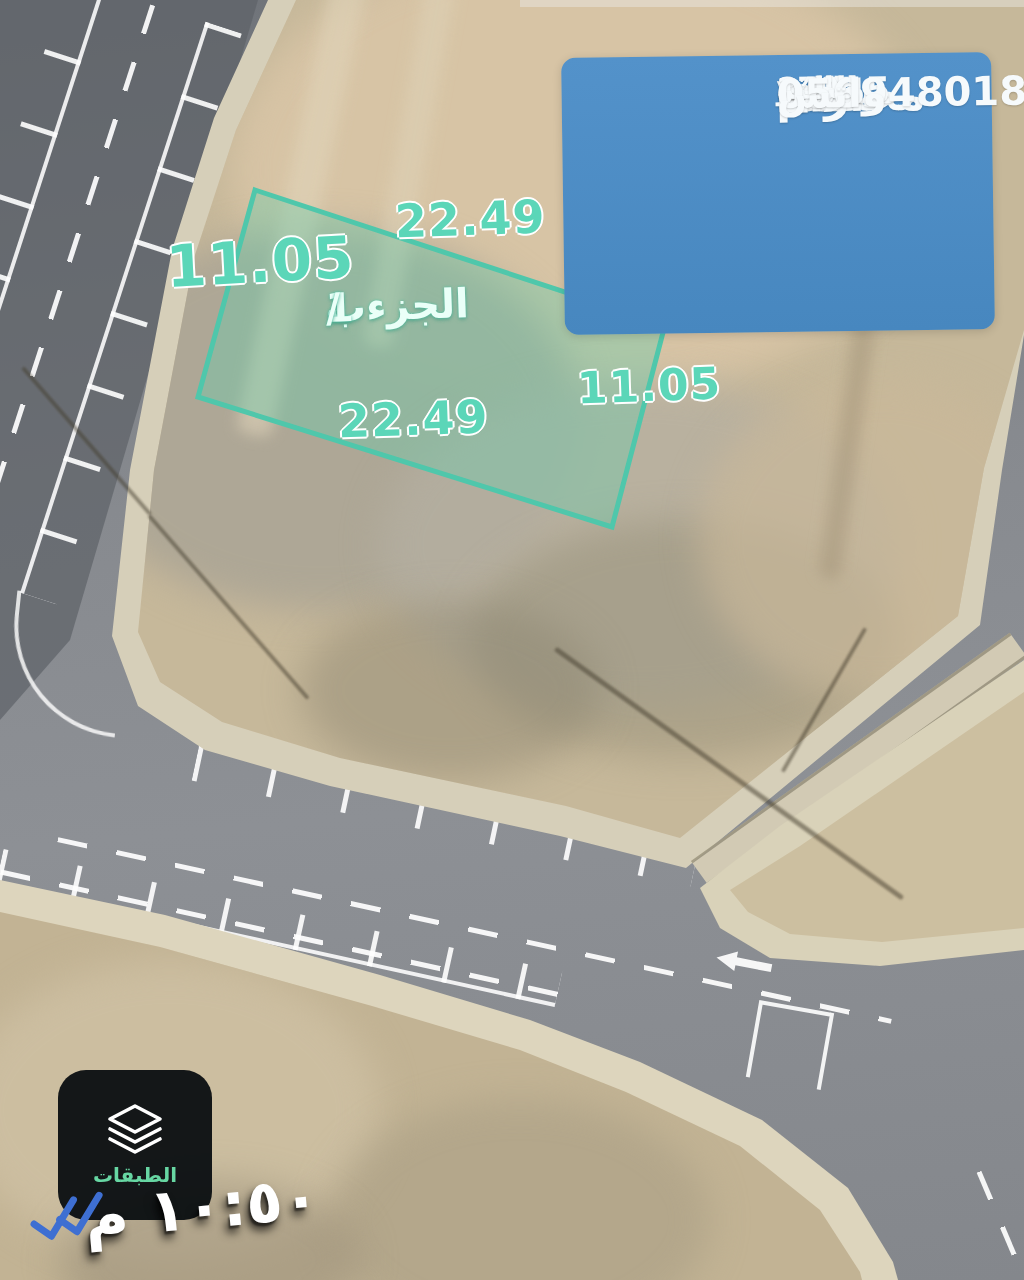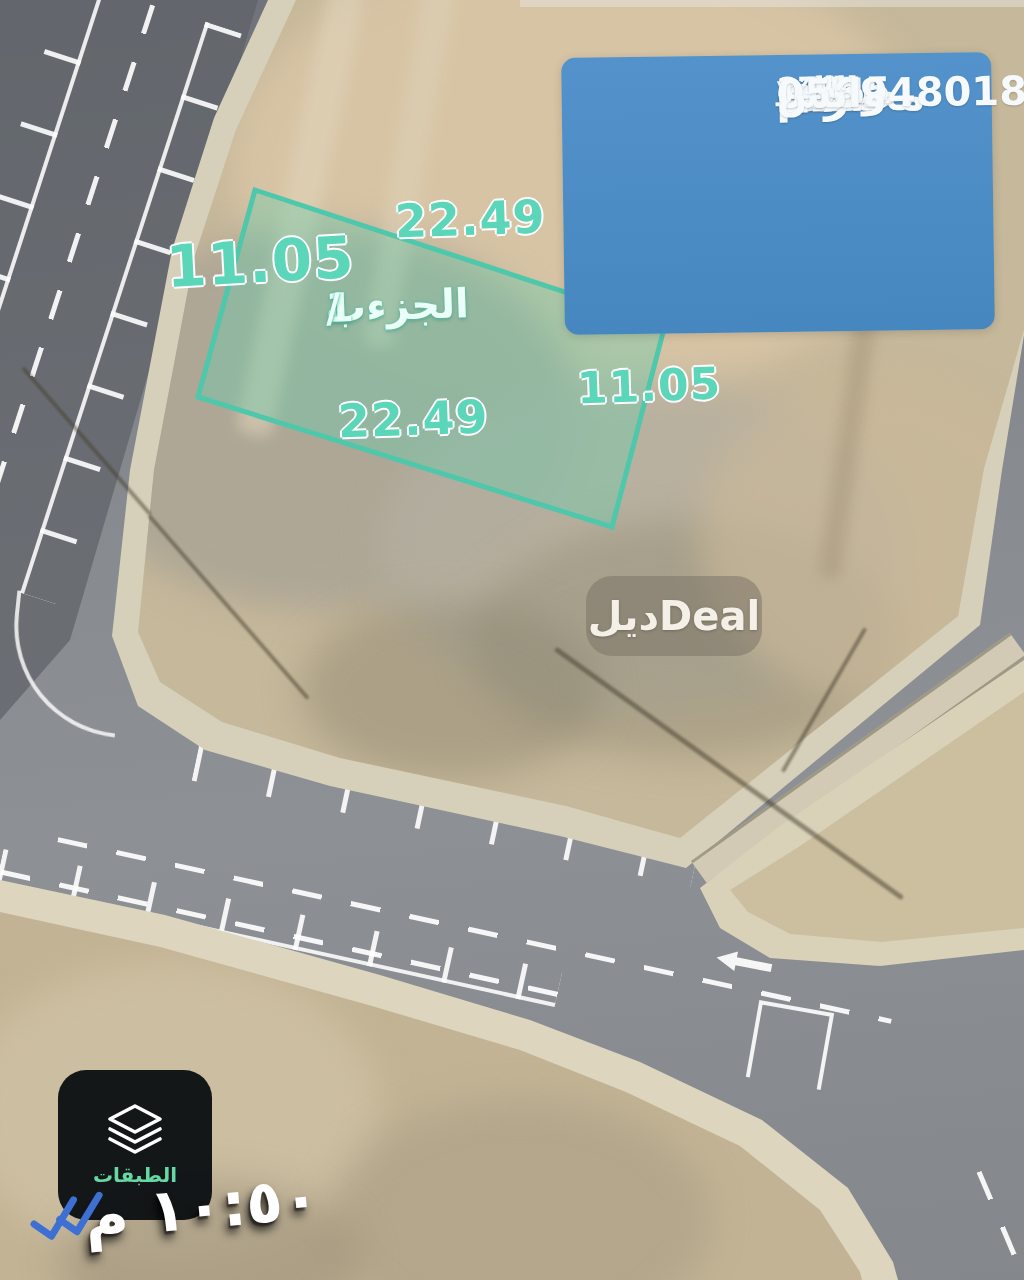--- a/index.html
+++ b/index.html
@@ -108,24 +108,20 @@
   <div class="dim" style="left:395px;top:192px;font-size:46px;transform:rotate(-2deg);">22.49</div>
   <div class="dim" style="left:166px;top:228px;font-size:58px;transform:rotate(-3deg);">11.05</div>
   <div class="dim" style="left:577px;top:360px;font-size:44px;transform:rotate(-2deg);">11.05</div>
   <div class="dim" style="left:338px;top:392px;font-size:46px;transform:rotate(-2deg);">22.49</div>
   <div id="plotlabel" class="visual-ltr" style="left:325px;top:285px;font-size:40px;transform:rotate(-2deg);">
       <span class="w">الجزءب</span> 
       <span class="w">1</span> 
       <span class="w">/</span>
     </div>
 
-  <div id="wm">
-    <span>ديل</span>
-      <span>Deal</span>
-  </div>
 
   <div id="card">
     <div class="visual-ltr" style="font-size:44px;margin-top:16px;">
         <span class="w">مخطط</span> 
         <span class="w">ارام</span>
       </div>
     <div class="visual-ltr" style="font-size:36px;margin-top:8px;">
         <span class="w">ارض</span> 
         <span class="w">للبيع</span> 
         <span class="w">مساحه</span> 

